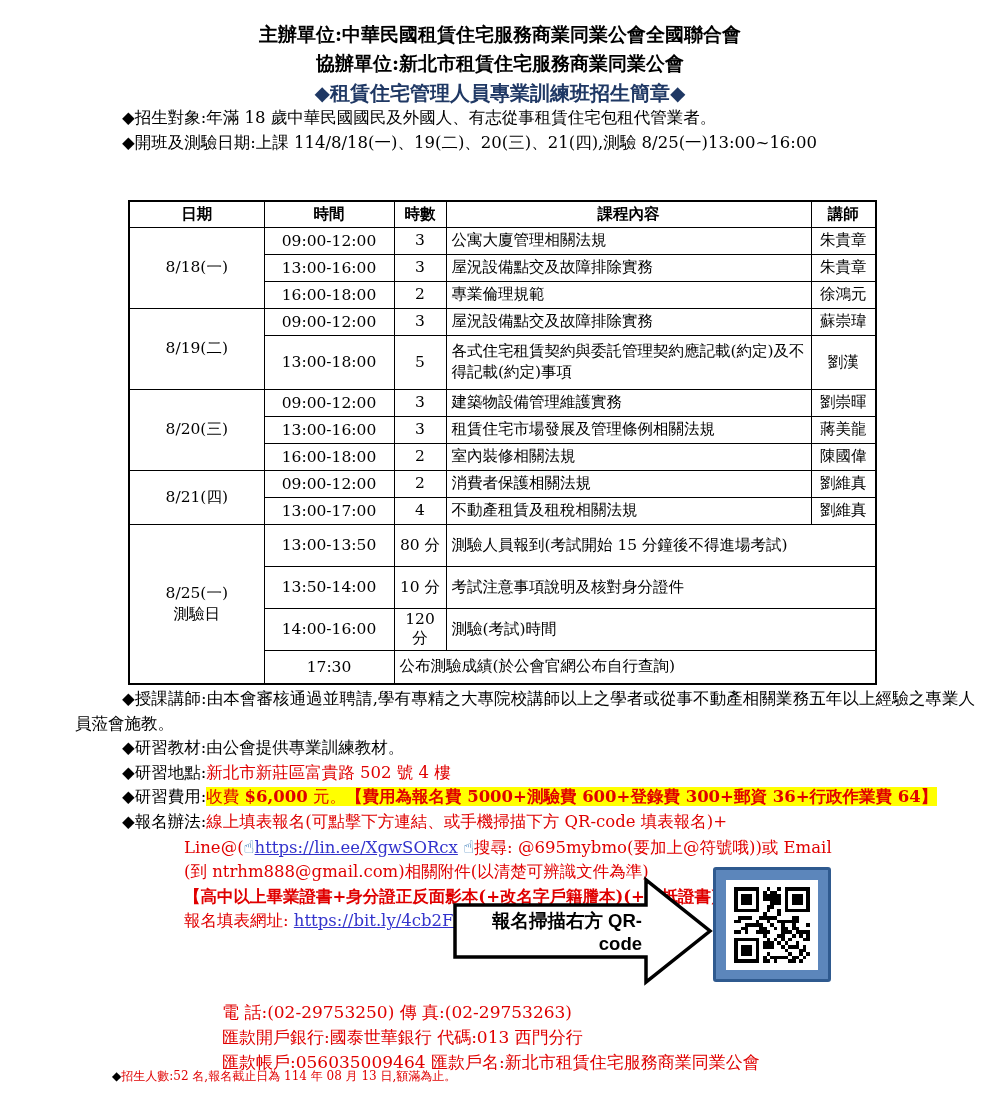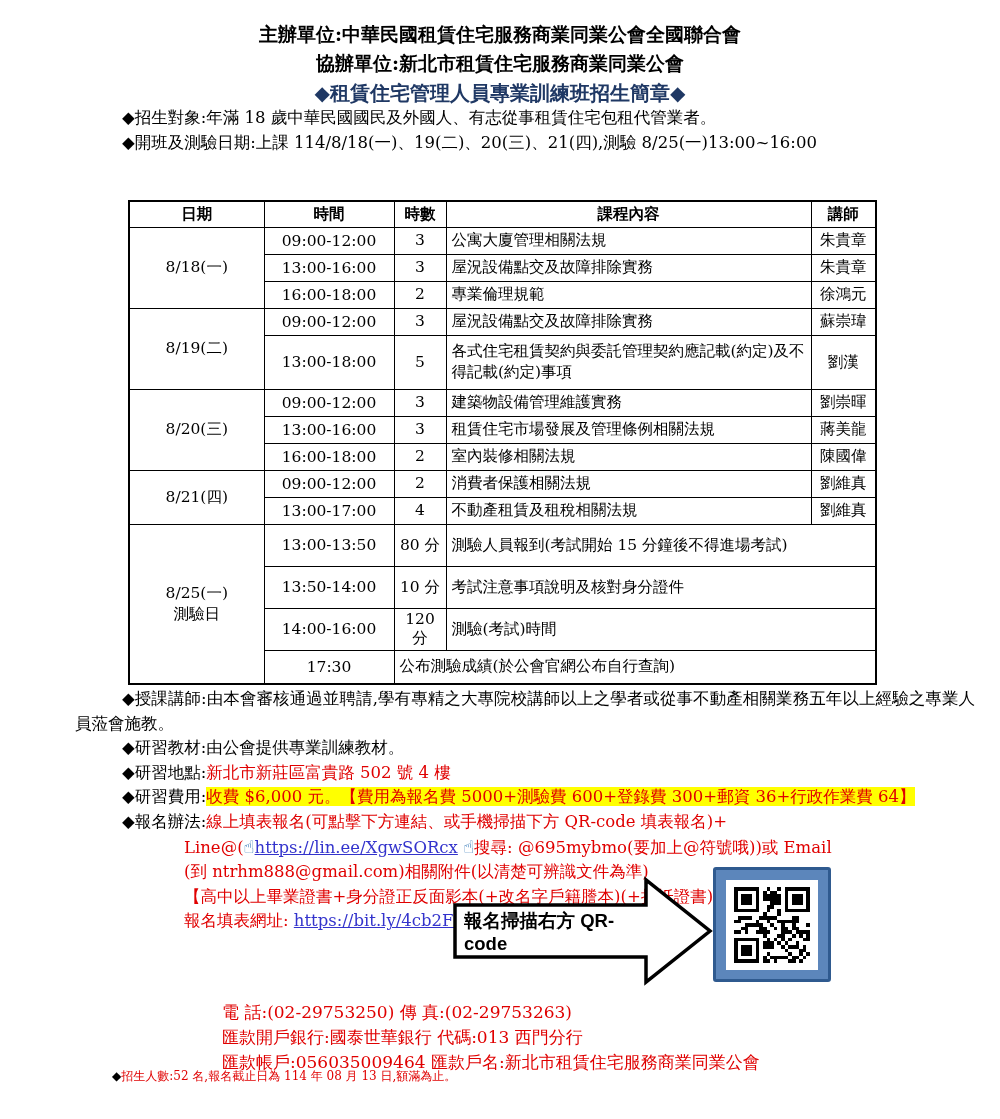--- a/index.html
+++ b/index.html
@@ -28,30 +28,30 @@
   td.c-date,td.c-time,td.c-hrs,td.c-lect{text-align:center;}
   td.c-hrs{padding:1px 2px;line-height:19px;}
   td.c-content{text-align:left;padding-left:9px;line-height:21px;}
   tr.rn{height:27px;} tr.rtall{height:54px;} tr.rtest{height:42px;} tr.rlast{height:34px;padding-left:10px;}
 
   .notes{position:absolute;top:687px;left:75px;width:900px;font-size:16.5px;line-height:24.6px;}
   .notes .ind{text-indent:47px;}
   .notes p{margin:0;text-align:justify;}
   .sub{margin-left:109px;}
   .red{color:var(--red);}
-  .b{font-weight:normal;}
+  .b{font-weight:bold;}
   .hl{background:var(--hl);}
   a.link{color:var(--link);text-decoration:underline;cursor:pointer;}
   .hand{color:#2e75b6;font-size:18px;font-family:"DejaVu Sans",sans-serif;}
 
   .arrow-wrap{position:absolute;left:452px;top:874px;width:264px;height:114px;}
   .arrow-wrap svg{position:absolute;left:0;top:0;}
   .arrow-label{
     position:absolute;left:12px;top:30px;width:178px;height:54px;
-    display:flex;align-items:center;justify-content:center;text-align:left;
+    display:flex;align-items:center;justify-content:center;text-align:right;
     font-family:"Liberation Sans","DejaVu Sans",sans-serif;font-size:18.5px;font-weight:600;
   }
   .qr-frame{
     position:absolute;left:713px;top:867px;width:118px;height:115px;
     background:var(--qrframe);border:3px solid var(--qrborder);border-radius:3px;
     display:flex;align-items:center;justify-content:center;
   }
   .qr-inner{width:92px;height:90px;background:#fff;display:flex;align-items:center;justify-content:center;}
   .qr-inner svg{width:76px;height:76px;shape-rendering:crispEdges;}
 

